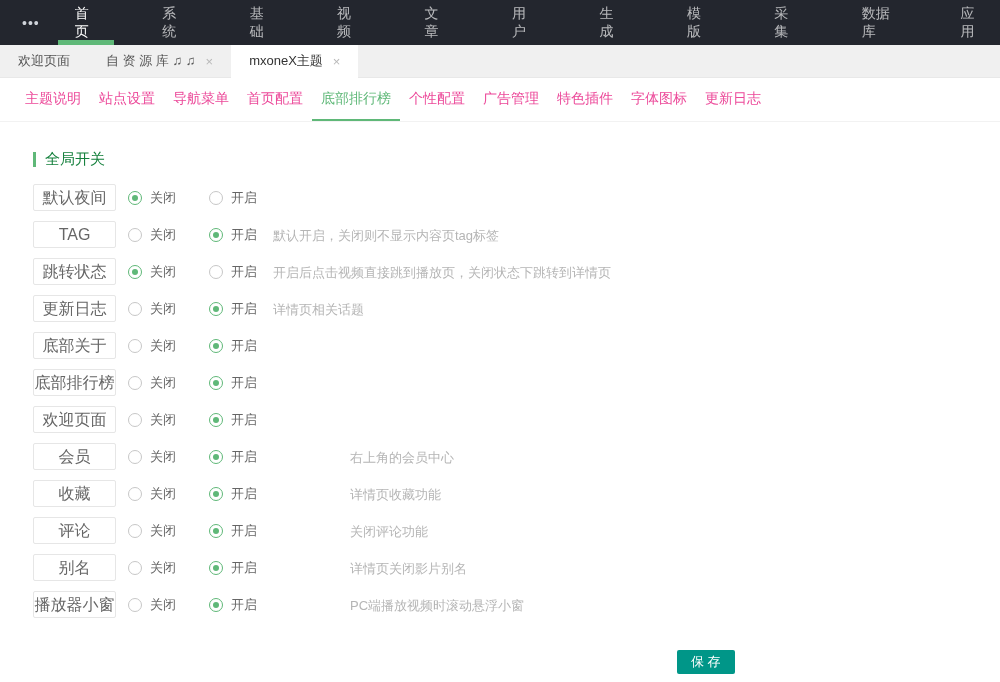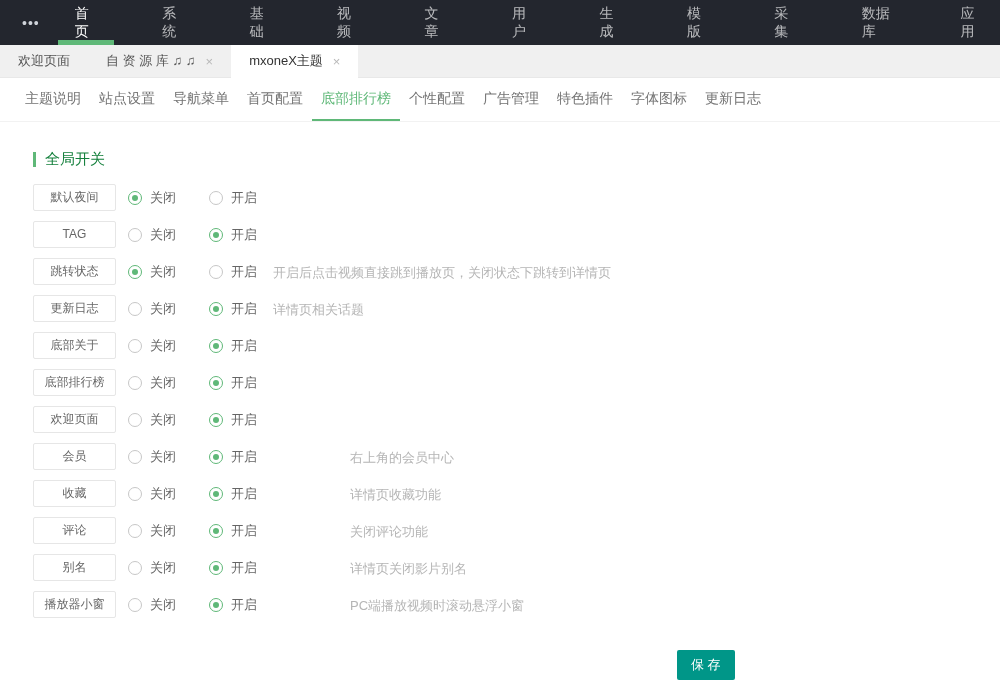--- a/index.html
+++ b/index.html
@@ -14,43 +14,43 @@
   .topnav-item.active::after { content:""; position:absolute; left:0; right:0; bottom:0; height:5px; background:#5FB878; }
 
   
   .tabbar { height:33px; background:#f0f0f0; display:flex; align-items:stretch; border-bottom:1px solid #e8e8e8; }
   .ws-tab { display:flex; align-items:center; padding:0 18px; font-size:13px; color:#555; cursor:pointer; white-space:nowrap; }
   .ws-tab.active { background:#fff; color:#333; border-bottom:1px solid #fff; margin-bottom:-1px; }
   .ws-tab .close { margin-left:10px; color:#b8b8b8; font-size:13px; line-height:1; cursor:pointer; }
 
   
   .subnav { display:flex; list-style:none; padding:0 0 0 16px; border-bottom:1px solid #f2f2f2; }
-  .subnav-item { padding:0 9px; line-height:41px; font-size:14px; color:#737373; cursor:pointer; border-bottom:2px solid transparent; }
+  .subnav-item { padding:0 9px; line-height:41px; font-size:14px; color:#ec4899; cursor:pointer; border-bottom:2px solid transparent; }
   .subnav-item.active { color:#5FB878; border-bottom-color:#5FB878; }
 
   
   .section-title { display:flex; align-items:center; margin:28px 0 0 33px; }
   .section-title .bar { width:3px; height:15px; background:#5FB878; margin-right:9px; }
   .section-title .txt { font-size:15px; color:#15803d; }
 
   
   .form { margin-top:15px; }
   .setting-row { position:relative; display:flex; align-items:center; height:27px; margin:0 0 10px 33px; }
-  .setting-label { width:83px; height:27px; line-height:25px; border:1px solid #e6e6e6; border-radius:2px; background:#fff; text-align:center; font-size:12px; color:#666; overflow:hidden; white-space:nowrap; }
+  .setting-label { width:83px; height:27px; line-height:25px; border:1px solid #e6e6e6; border-radius:2px; background:#fff; text-align:center; font-size:16px; color:#666; overflow:hidden; white-space:nowrap; }
   .radio { display:flex; align-items:center; margin-left:12px; width:69px; cursor:pointer; }
   .radio .circle { width:14px; height:14px; border:1px solid #c7c7c7; border-radius:50%; background:#fff; position:relative; flex:none; }
   .radio.checked .circle { border-color:#5FB878; }
   .radio.checked .circle::after { content:""; position:absolute; left:3px; top:3px; width:6px; height:6px; border-radius:50%; background:#5FB878; }
   .radio .rlabel { margin-left:8px; font-size:13px; color:#666; }
   .desc { position:absolute; top:6px; font-size:13px; color:#b5b5b5; white-space:nowrap; }
   .desc.normal { left:240px; }
   .desc.indent { left:317px; }
 
   
-  .save-btn { display:inline-block; margin:22px 0 0 677px; min-width:51px; height:30px; padding:0 14px; background:#009688; color:#fff; border:none; border-radius:2px; font-size:13px; cursor:pointer; font-family:inherit; }
+  .save-btn { display:inline-block; margin:22px 0 0 677px; min-width:51px; height:24px; padding:0 14px; background:#009688; color:#fff; border:none; border-radius:2px; font-size:13px; cursor:pointer; font-family:inherit; }
 </style>
 </head>
 <body>
 
 
 
 <header class="topbar">
   <div class="more-btn">•••</div>
   <ul class="topnav">
       <li class="topnav-item active">首页</li>
@@ -116,20 +116,21 @@
     <div class="setting-row">
       <div class="setting-label">TAG</div>
       <div class="radio">
         <span class="circle"></span>
         <span class="rlabel">关闭</span>
       </div>
       <div class="radio checked">
         <span class="circle"></span>
         <span class="rlabel">开启</span>
       </div>
+      <span class="desc normal">默认开启，关闭则不显示内容页tag标签</span>
     </div>
     <div class="setting-row">
       <div class="setting-label">跳转状态</div>
       <div class="radio checked">
         <span class="circle"></span>
         <span class="rlabel">关闭</span>
       </div>
       <div class="radio">
         <span class="circle"></span>
         <span class="rlabel">开启</span>

